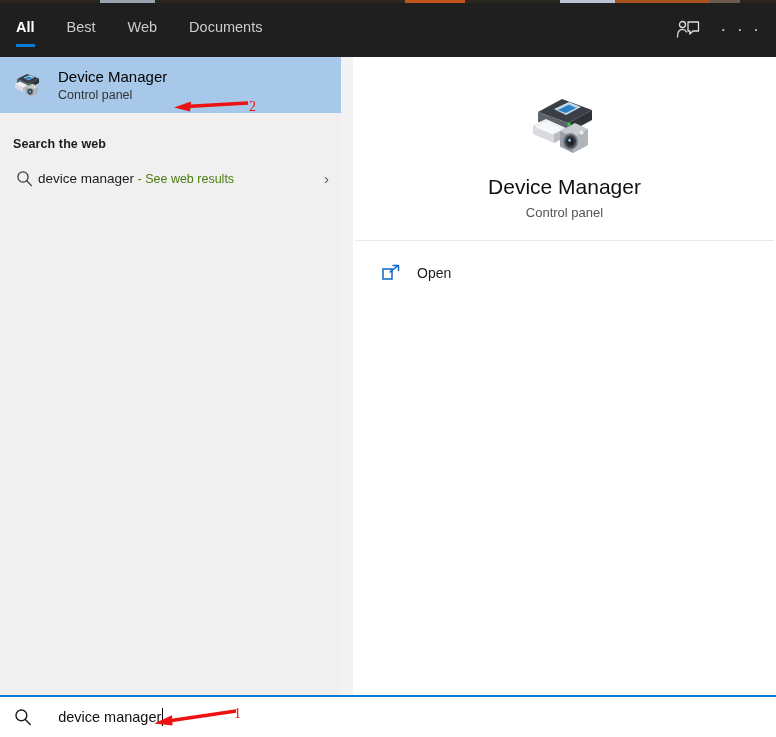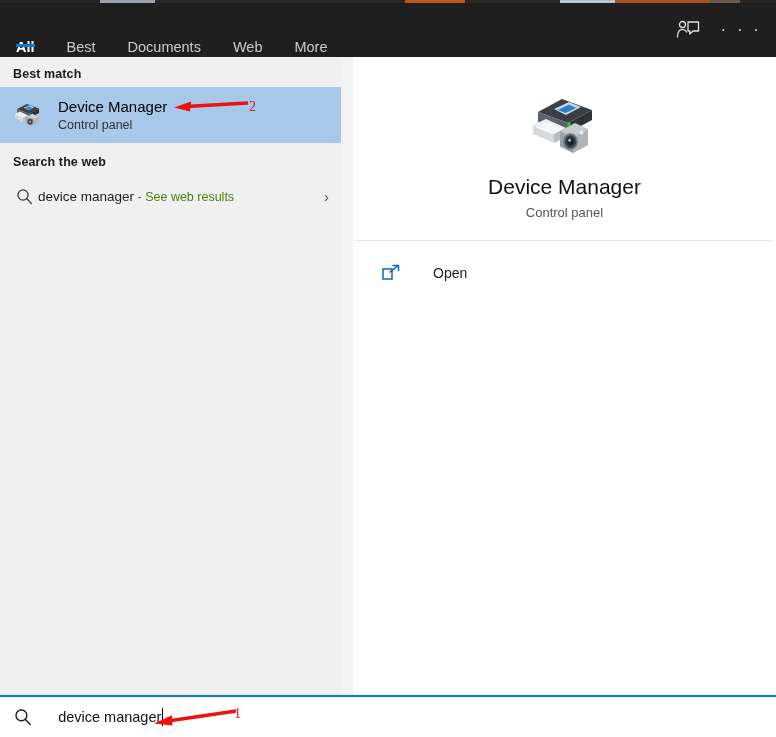--- a/index.html
+++ b/index.html
@@ -49,21 +49,21 @@
   .tab {
     position: relative;
     height: 54px;
     padding: 14px 16px 0 16px;
     color: #cccccc;
     font-size: 14.5px;
     line-height: 20px;
     cursor: default;
     white-space: nowrap;
     display: flex;
-    align-items: flex-end;
+    align-items: flex-start;
   }
   .tab.active { color: #ffffff; font-weight: bold; }
   .tab.active::after {
     content: "";
     position: absolute;
     left: 16px;
     bottom: 10px;
     width: calc(100% - 32px);
     height: 3px;
     background: #0a7bd4;
@@ -161,21 +161,20 @@
   .hero-icon { width: 86px; height: 76px; }
   .hero-title { font-size: 21px; color: #111111; margin-top: 14px; font-weight: normal; }
   .hero-sub { font-size: 13px; color: #555555; margin-top: 6px; }
   .divider { height: 1px; background: #e8e8e8; margin: 0 2px; }
   .open-row {
     height: 48px;
     display: flex;
     align-items: center;
     padding-left: 28px;
     margin-top: 8px;
-    gap: 16px;
   }
   .open-icon { width: 26px; flex: 0 0 26px; display: flex; align-items: center; }
   .open-label { font-size: 14px; color: #1b1b1b; margin-left: 10px; }
 
   
   .searchbar {
     position: absolute;
     bottom: 0; left: 0;
     width: 776px;
     height: 42px;
@@ -222,46 +221,41 @@
 
 <div class="header">
   <div class="tabs">
     <div class="tab active">
       <span>All</span>
     </div>
     <div class="tab">
       <span>Best</span>
     </div>
     <div class="tab">
+      <span>Web</span>
+    </div>
+    <div class="tab">
       <span>Documents</span>
-    </div>
-    <div class="tab">
-      <span>Web</span>
-    </div>
-    <div class="tab">
-      <span>More</span>
-      <span class="caret"></span>
     </div>
   </div>
 
   <div class="header-actions">
     <div class="hdr-icon">
       <svg width="24" height="22" viewBox="0 0 24 22">
         <circle cx="6.5" cy="5.5" r="3" fill="none" stroke="#e0e0e0" stroke-width="1.3"></circle>
         <path d="M1.5 18 C1.5 12.6 4 10.4 6.5 10.4 C8.1 10.4 9.6 11.3 10.6 13" fill="none" stroke="#e0e0e0" stroke-width="1.3" stroke-linecap="round"></path>
         <path d="M12 3 H22.5 V12 H17 L13.8 15 V12 H12 Z" fill="none" stroke="#e0e0e0" stroke-width="1.3" stroke-linejoin="round"></path>
       </svg>
     </div>
     <div class="dots">· · ·</div>
   </div>
 </div>
 
 <div class="left-panel">
 
-  <div class="section-head">Best match</div>
 
   <div class="best-match-row">
     <div class="bm-icon">
       <svg width="36" height="36" viewBox="0 0 36 36">
 
         <path d="M7 12 L17 7 L29 11.5 L19 17 Z" fill="#3a3f45"></path>
         <path d="M7 12 L7 16 L19 21.5 L19 17 Z" fill="#5d6369"></path>
         <path d="M19 17 L19 21.5 L29 16 L29 11.5 Z" fill="#2e3338"></path>
         <path d="M13.5 10.8 L19.5 8.2 L24.5 10.3 L18.5 13.2 Z" fill="#9fd3ef"></path>
         <path d="M14.5 11.3 L19 9.4 L22.5 10.9 L18.2 12.8 Z" fill="#2f7fc4"></path>
@@ -279,21 +273,21 @@
         <circle cx="24.8" cy="20.6" r="0.9" fill="#e8ebee"></circle>
         <rect x="19.4" y="16.6" width="1.4" height="1.6" fill="#3ec43e"></rect>
       </svg>
     </div>
     <div class="bm-text">
       <div class="bm-title">Device Manager</div>
       <div class="bm-sub">Control panel</div>
     </div>
   </div>
 
-  <div class="section-head" style="padding-top:12px;">Search the web</div>
+  <div class="section-head" style="padding-top:24px;">Search the web</div>
 
   <div class="web-row">
     <div class="web-search-icon">
       <svg width="17" height="17" viewBox="0 0 17 17">
         <circle cx="7" cy="7" r="5.1" fill="none" stroke="#3a3a3a" stroke-width="1.3"></circle>
         <line x1="10.8" y1="10.8" x2="15.4" y2="15.6" stroke="#3a3a3a" stroke-width="1.3" stroke-linecap="round"></line>
       </svg>
     </div>
     <div class="web-label">
       <span>device manager</span><span class="muted"> - See web results</span>

